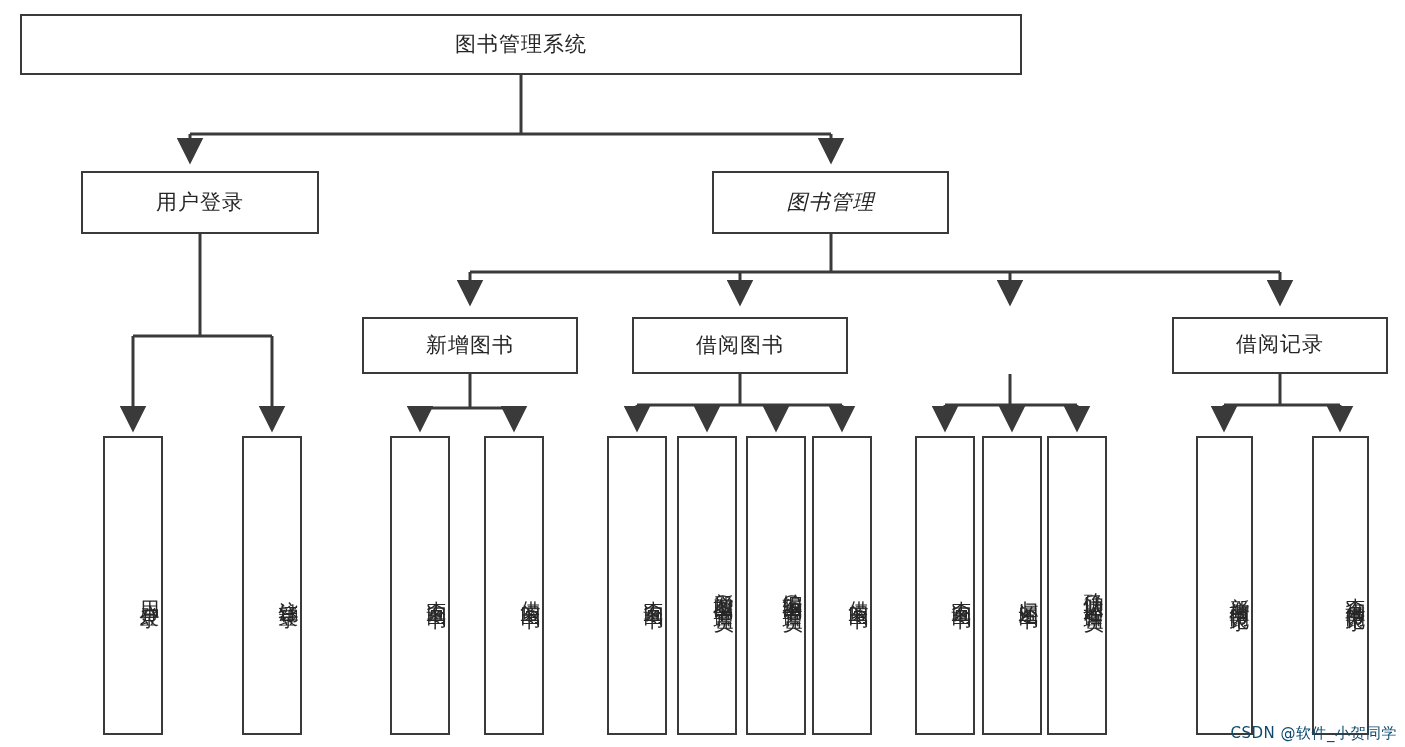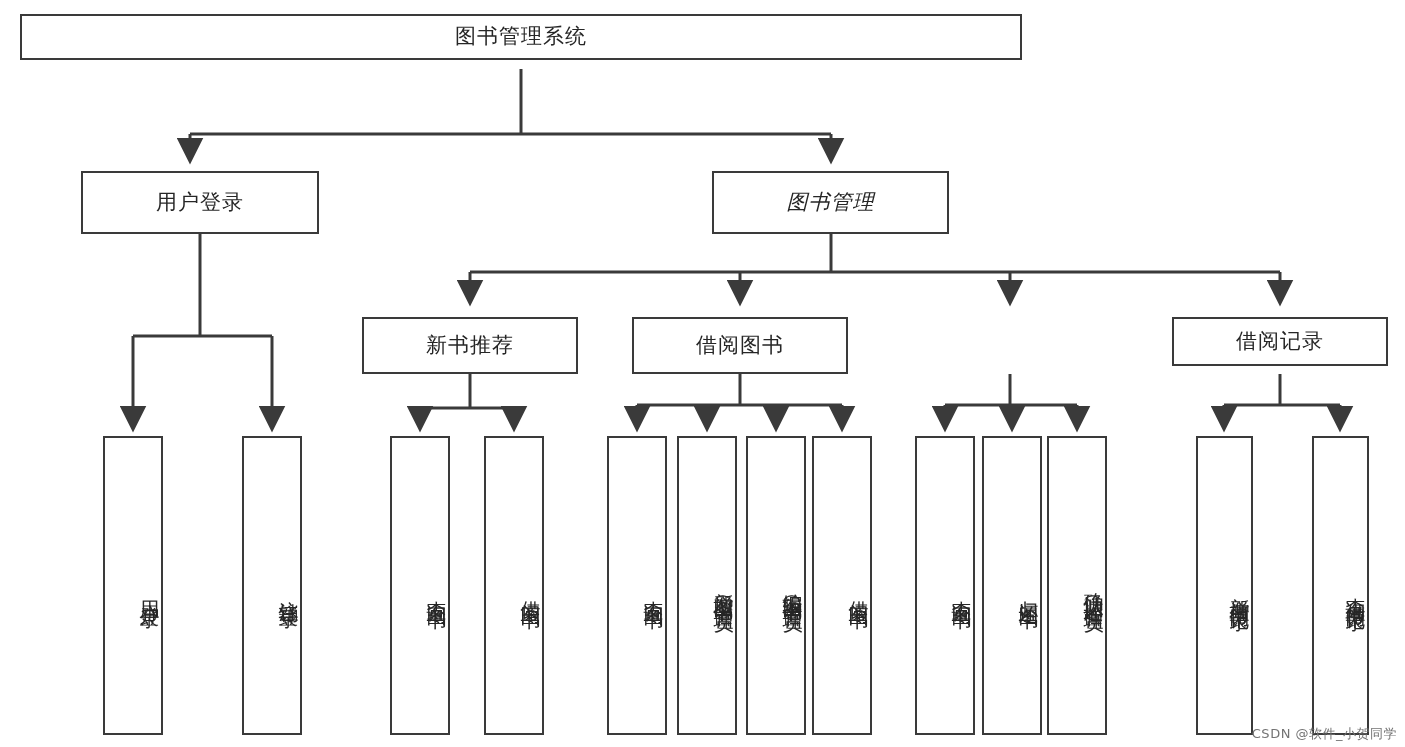--- a/index.html
+++ b/index.html
@@ -51,22 +51,22 @@
     line-height:1.12;
   }
   .node.vert .label{
     writing-mode:vertical-rl;
     text-orientation:upright;
   }
   #watermark{
     position:absolute;
     right:8px;
     bottom:4px;
-    font-size:13px;
-    color:#737373;
+    font-size:15px;
+    color:#0c4a6e;
     letter-spacing:0.5px;
     white-space:nowrap;
     user-select:none;
   }
 </style>
 </head>
 <body>
 
 <div id="canvas">
 
@@ -113,38 +113,38 @@
       <path d="M 1012 405 L 1012 428" marker-end="url(#arrow)"></path>
       <path d="M 1077 405 L 1077 428" marker-end="url(#arrow)"></path>
 
       <path d="M 1280 374 L 1280 405"></path>
       <path d="M 1224 405 L 1340 405"></path>
       <path d="M 1224 405 L 1224 428" marker-end="url(#arrow)"></path>
       <path d="M 1340 405 L 1340 428" marker-end="url(#arrow)"></path>
     </g>
   </svg>
 
-  <div class="node horiz" style="left:20px; top:14px; width:1002px; height:46px;">
+  <div class="node horiz" style="left:20px; top:14px; width:1002px; height:61px;">
     <span class="label">图书管理系统</span>
   </div>
 
   <div class="node horiz" style="left:81px; top:171px; width:238px; height:63px;">
     <span class="label">用户登录</span>
   </div>
   <div class="node horiz" style="left:712px; top:171px; width:237px; height:63px;font-style:italic;">
     <span class="label">图书管理</span>
   </div>
 
   <div class="node horiz" style="left:362px; top:317px; width:216px; height:57px;">
-    <span class="label">新书推荐</span>
+    <span class="label">新增图书</span>
   </div>
   <div class="node horiz" style="left:632px; top:317px; width:216px; height:57px;">
     <span class="label">借阅图书</span>
   </div>
-  <div class="node horiz" style="left:1172px; top:317px; width:216px; height:49px;">
+  <div class="node horiz" style="left:1172px; top:317px; width:216px; height:57px;font-family:Liberation Mono, monospace;">
     <span class="label">借阅记录</span>
   </div>
 
   <div class="node vert" style="left:103px; top:436px; width:60px; height:299px;">
     <span class="label">用户登录</span>
   </div>
   <div class="node vert" style="left:242px; top:436px; width:60px; height:299px;">
     <span class="label">注销登录</span>
   </div>
 

